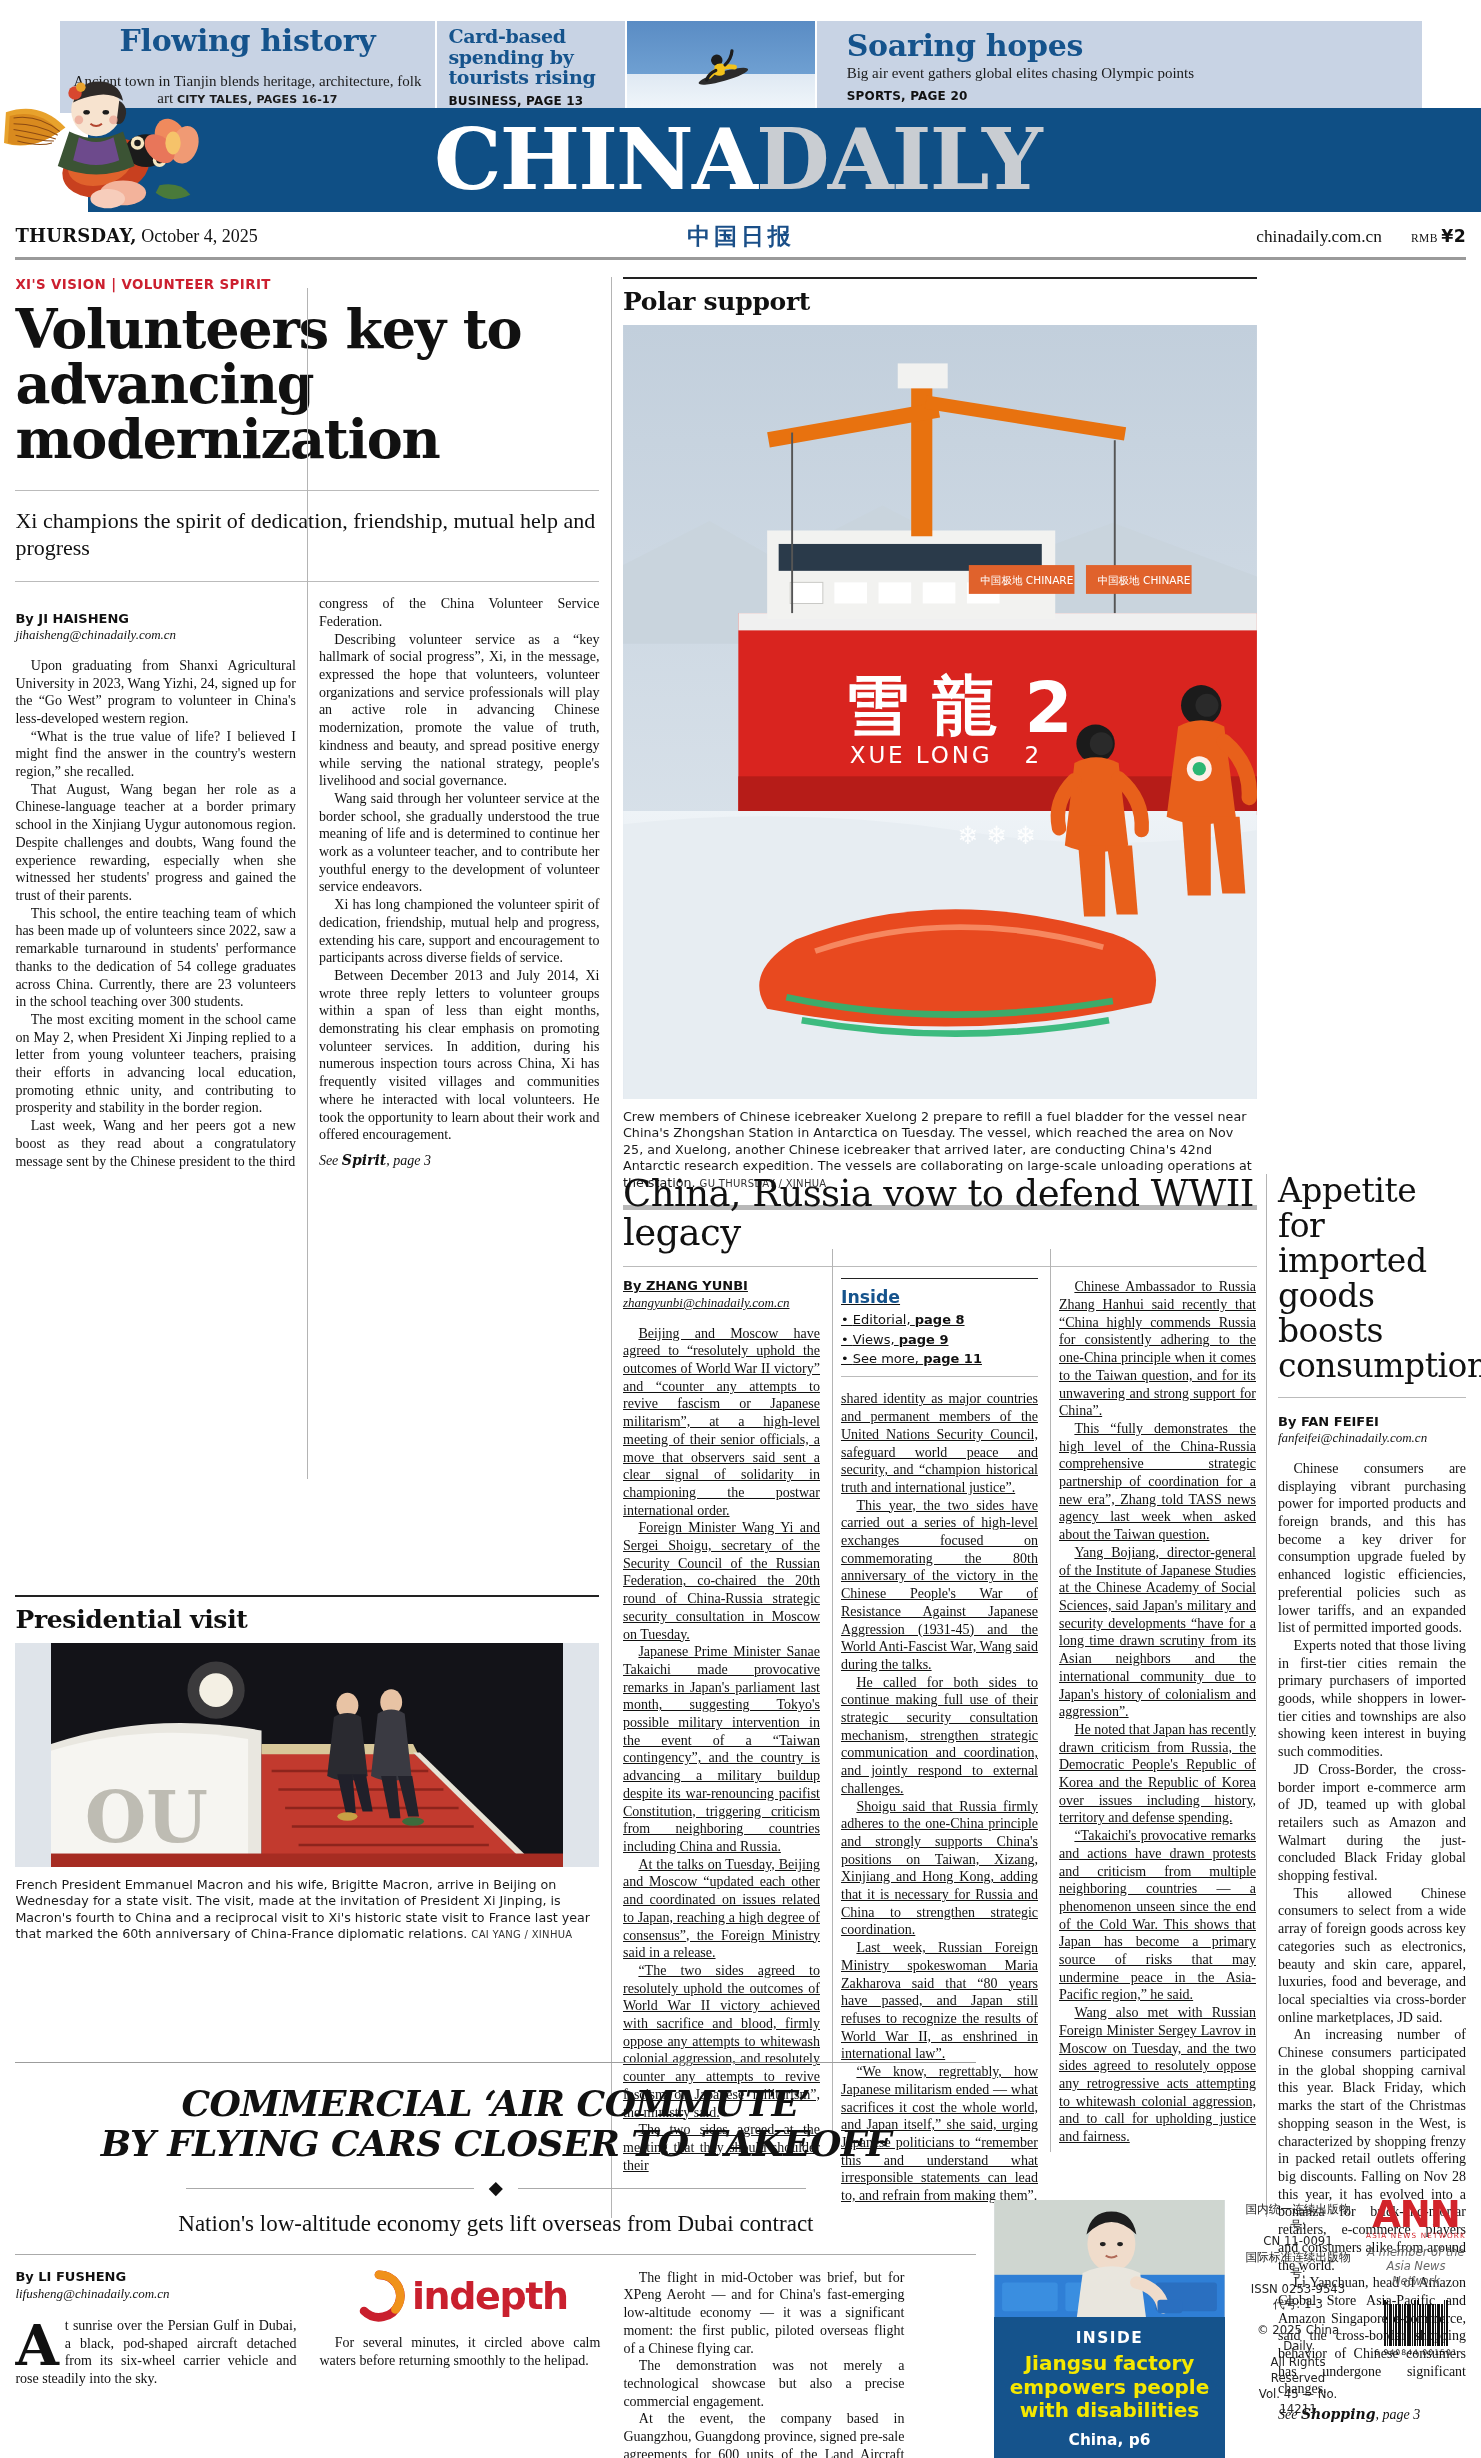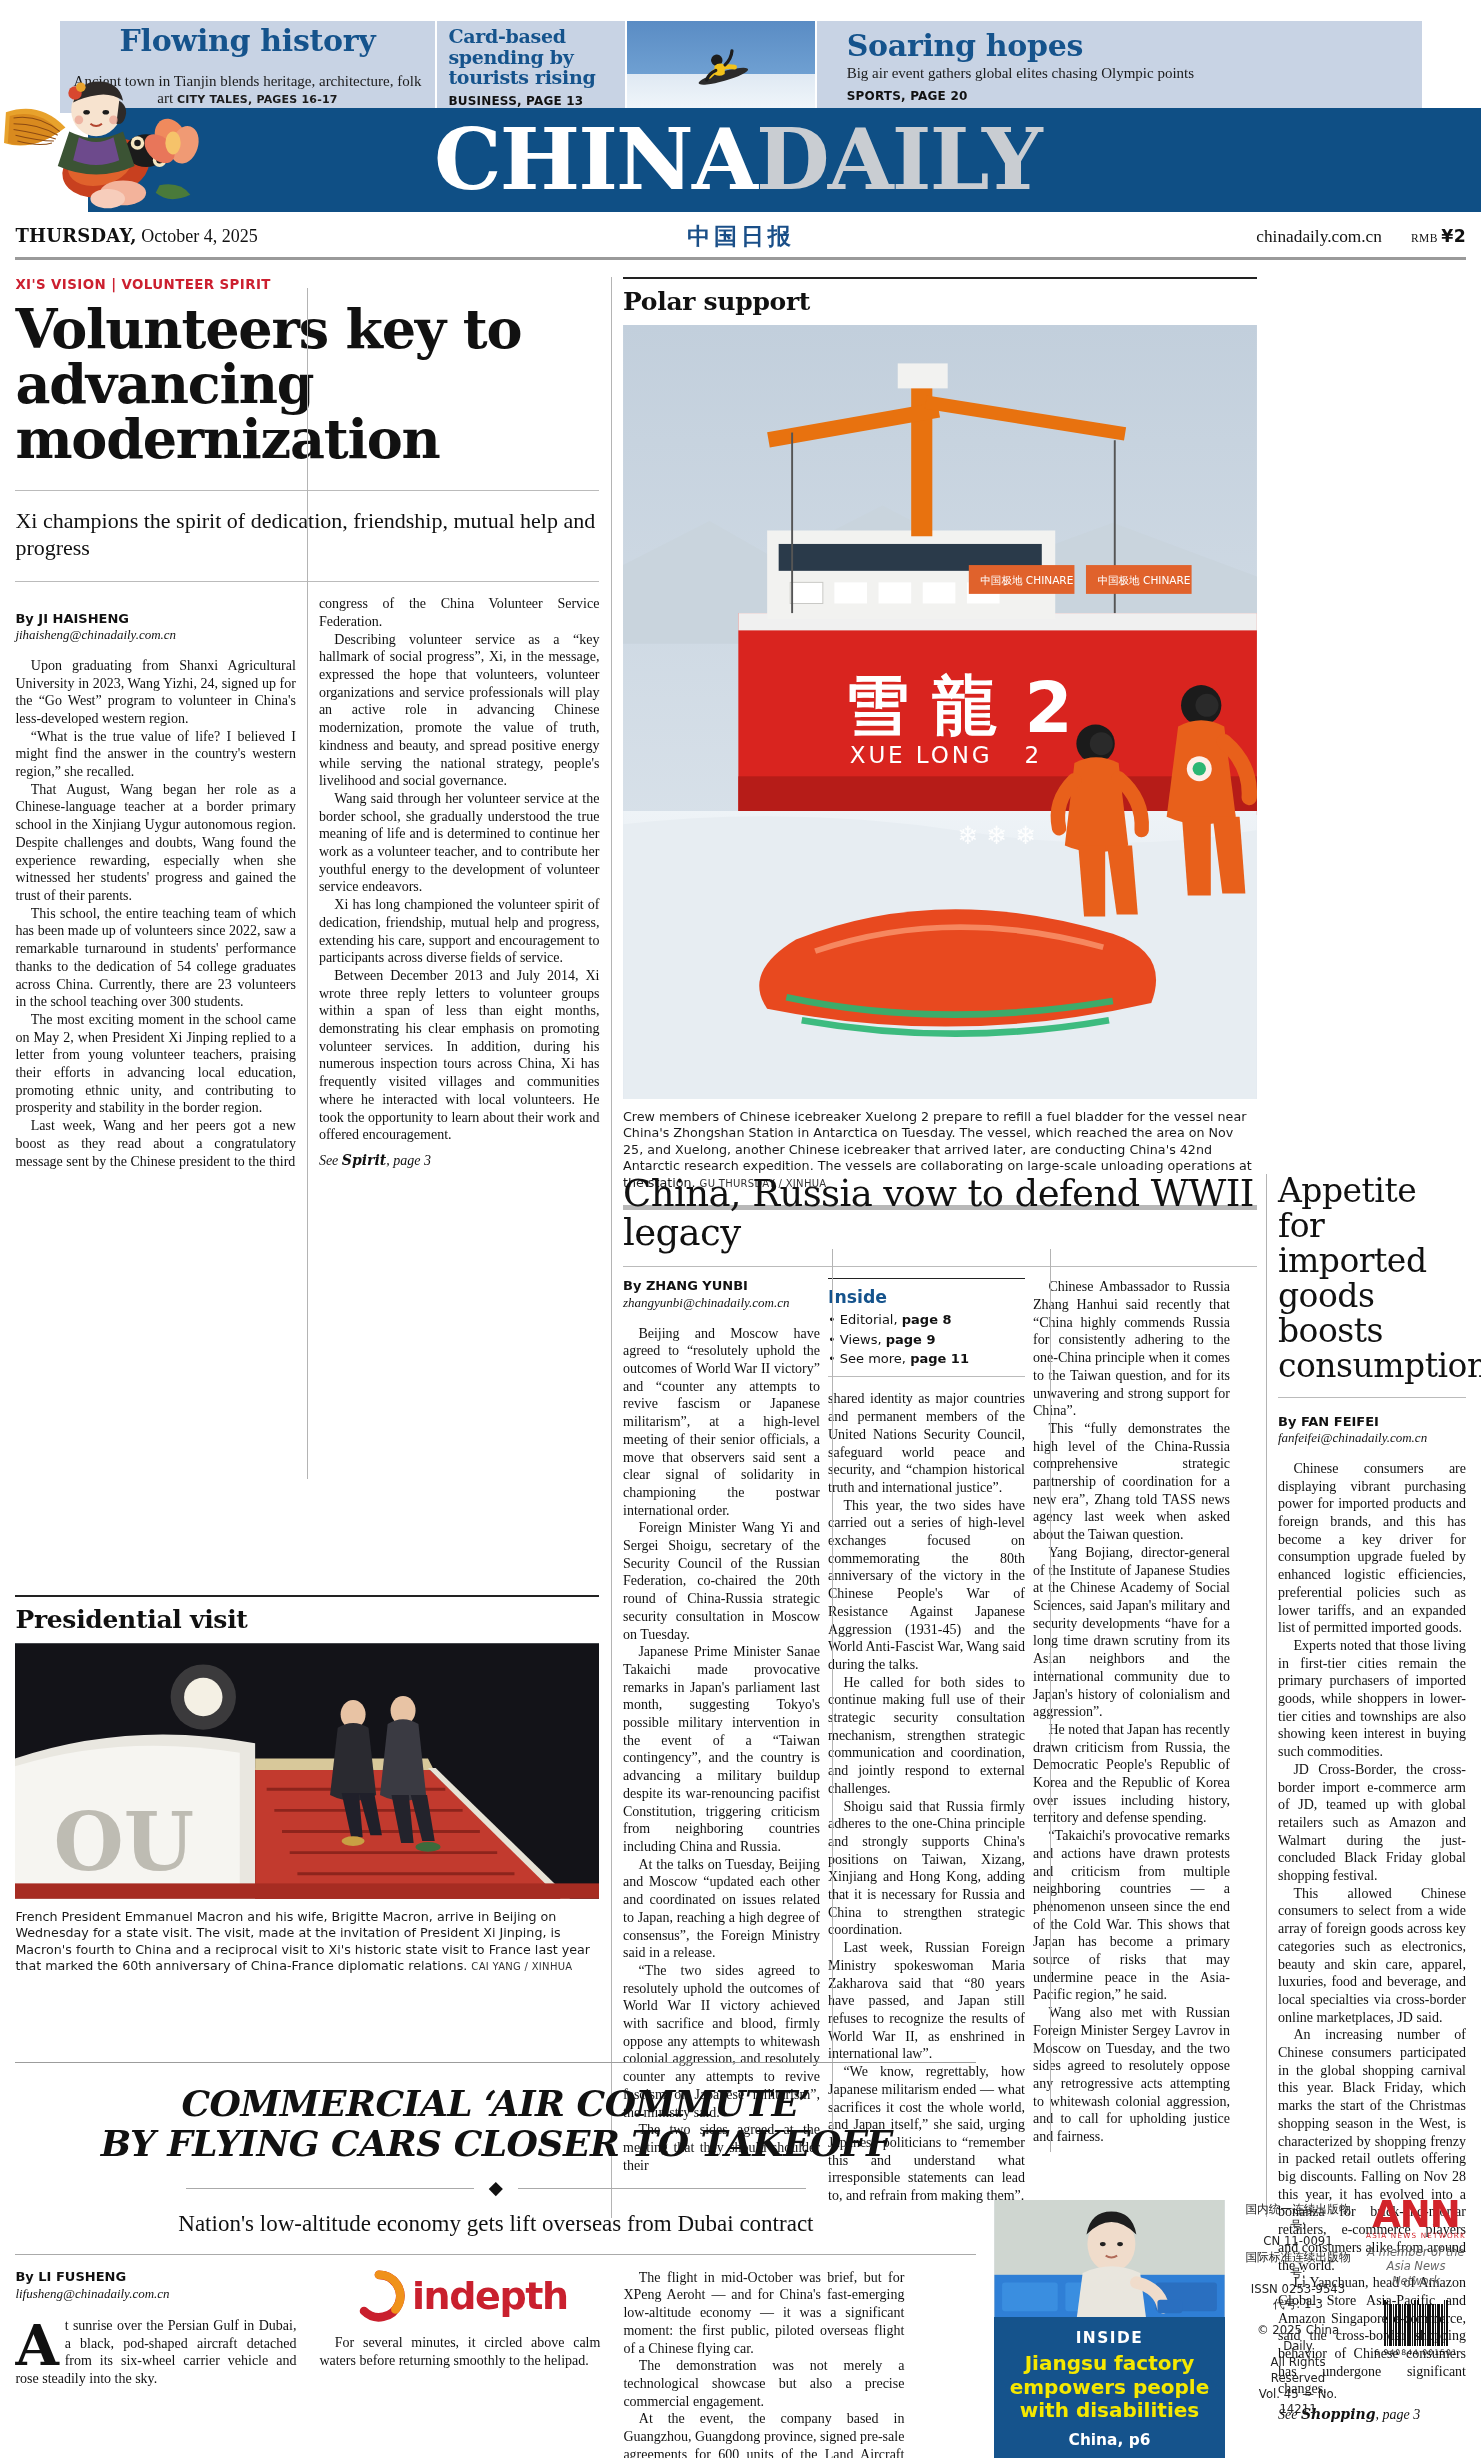--- a/index.html
+++ b/index.html
@@ -262,21 +262,21 @@
         <div class="seealso">
           <span>See </span><b>Spirit</b><span>, page 3</span>
         </div>
       </div>
     </div>
   </div>
 
   <div class="col" style="left:15.4px; top:1595px; width:584px;">
     <div style="height:1.9px;background:#222;"></div>
     <div class="sec-hd" style="margin-top:7.7px;">Presidential visit</div>
-    <div class="photo" style="width:584px;height:256px;margin-top:9.6px;">
+    <div class="photo" style="width:584px;height:224px;margin-top:9.6px;">
       <svg viewBox="0 0 608 266" style="width:100%;height:100%;display:block;">
         <rect width="608" height="266" fill="#131318"></rect>
         <circle cx="196" cy="56" r="20" fill="#f4f1e4"></circle>
         <circle cx="196" cy="56" r="34" fill="#f4f1e4" opacity="0.18"></circle>
 
         <path d="M0 120 q120 -40 250 -16 l0 162 l-250 0z" fill="#e9e7e0"></path>
         <path d="M0 128 q110 -34 234 -14 l0 148 l-234 0z" fill="#f6f5f1"></path>
         <text x="40" y="236" font-family="DejaVu Serif, serif" font-size="84" font-weight="bold" fill="#b9b6ad" opacity="0.9">OU</text>
 
         <g>
@@ -410,21 +410,21 @@
     <div class="cap" style="margin-top:9.6px;">
       <span>Crew members of Chinese icebreaker Xuelong 2 prepare to refill a fuel bladder for the vessel near China's Zhongshan Station in Antarctica on Tuesday. The vessel, which reached the area on Nov 25, and Xuelong, another Chinese icebreaker that arrived later, are conducting China's 42nd Antarctic research expedition. The vessels are collaborating on large-scale unloading operations at the station.</span>
       <span class="credit">GU THURSDAY / XINHUA</span>
     </div>
     <div style="height:5.8px;background:#b8b8b8;margin-top:13.4px;"></div>
   </div>
 
   <div class="col" style="left:623px; top:1174px; width:634px;">
     <div class="hl2">China, Russia vow to defend WWII legacy</div>
     <div style="height:1px;background:#bbb;margin-top:13.4px;"></div>
-    <div style="display:flex; gap:8px; margin-top:11.5px;">
+    <div style="display:flex; gap:21px; margin-top:11.5px;text-decoration:underline;">
 
       <div style="width:197px;">
         <div class="byline" style="margin-top:0">By ZHANG YUNBI</div>
         <div class="byline-em">zhangyunbi@chinadaily.com.cn</div>
         <div class="body-t" style="margin-top:13.4px;">
           <p class="first">Beijing and Moscow have agreed to “resolutely uphold the outcomes of World War II victory” and “counter any attempts to revive fascism or Japanese militarism”, at a high-level meeting of their senior officials, a move that observers said sent a clear signal of solidarity in championing the postwar international order.</p>
           <p>Foreign Minister Wang Yi and Sergei Shoigu, secretary of the Security Council of the Russian Federation, co-chaired the 20th round of China-Russia strategic security consultation in Moscow on Tuesday.</p>
           <p>Japanese Prime Minister Sanae Takaichi made provocative remarks in Japan's parliament last month, suggesting Tokyo's possible military intervention in the event of a “Taiwan contingency”, and the country is advancing a military buildup despite its war-renouncing pacifist Constitution, triggering criticism from neighboring countries including China and Russia.</p>
           <p>At the talks on Tuesday, Beijing and Moscow “updated each other and coordinated on issues related to Japan, reaching a high degree of consensus”, the Foreign Ministry said in a release.</p>
           <p>“The two sides agreed to resolutely uphold the outcomes of World War II victory achieved with sacrifice and blood, firmly oppose any attempts to whitewash colonial aggression, and resolutely counter any attempts to revive fascism or Japanese militarism”, the ministry said.</p>

